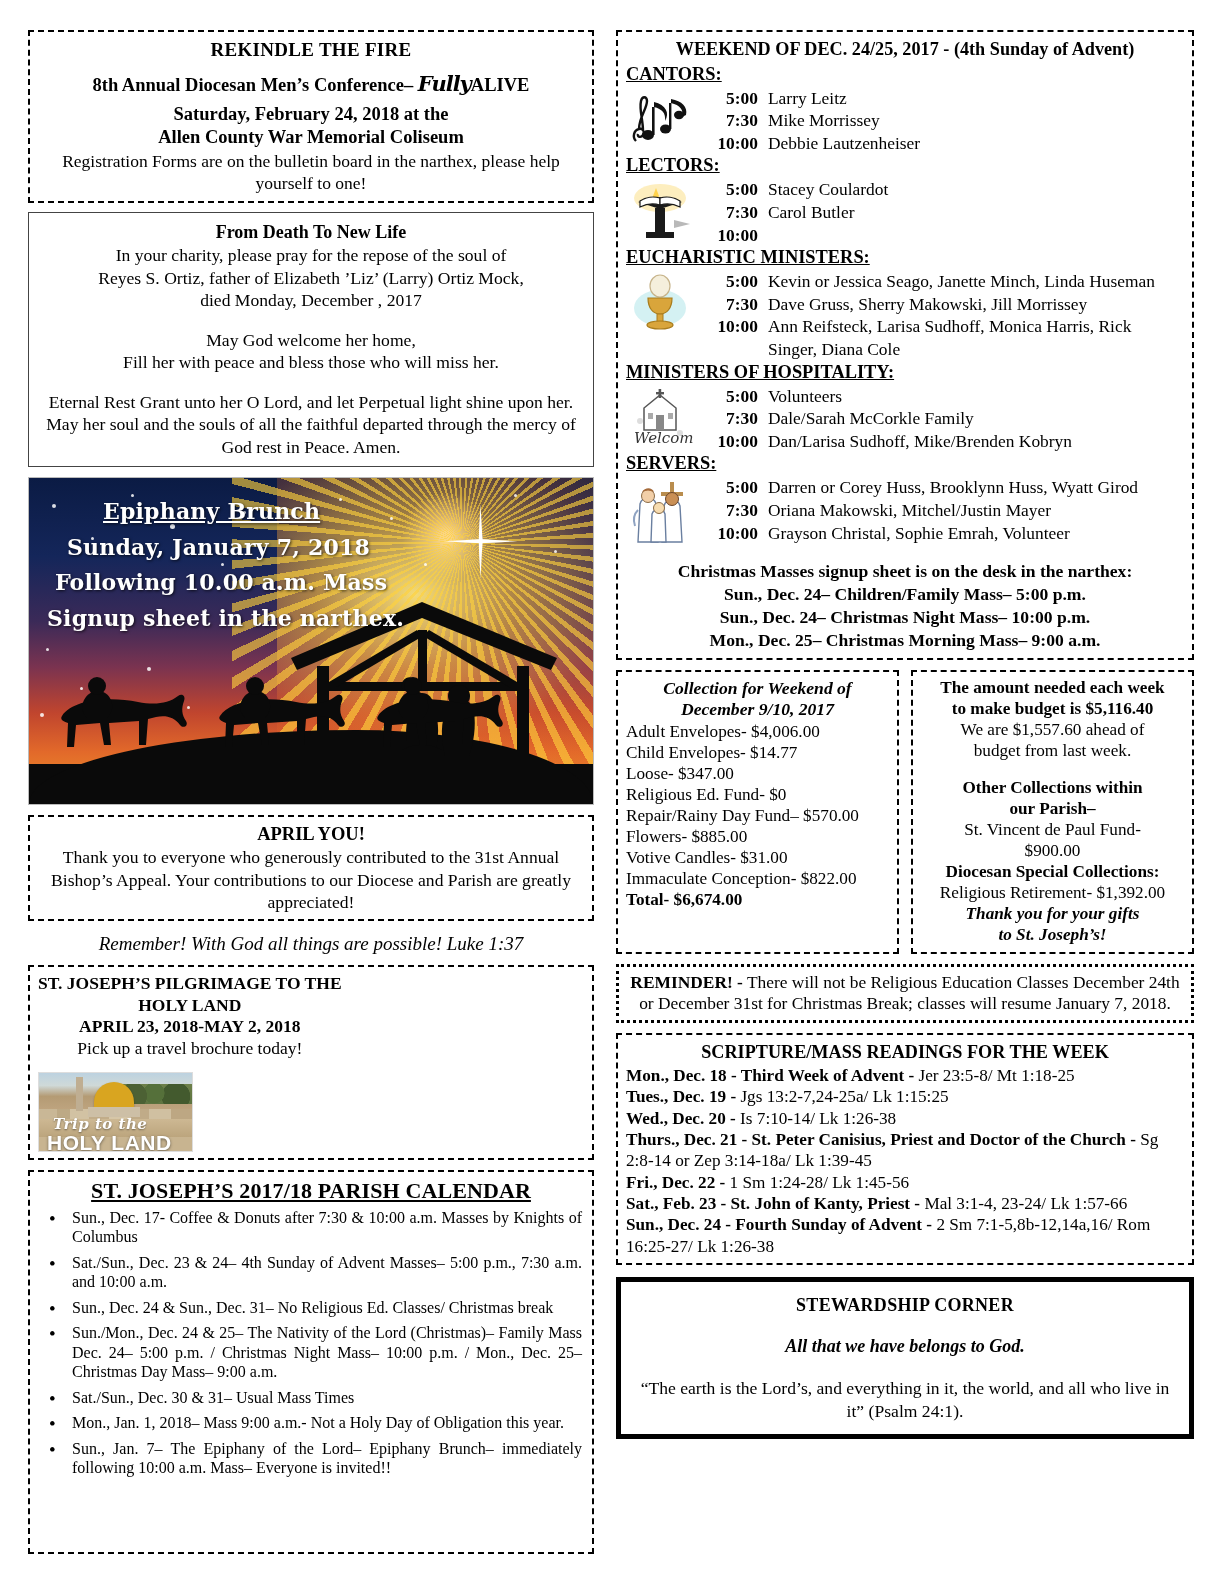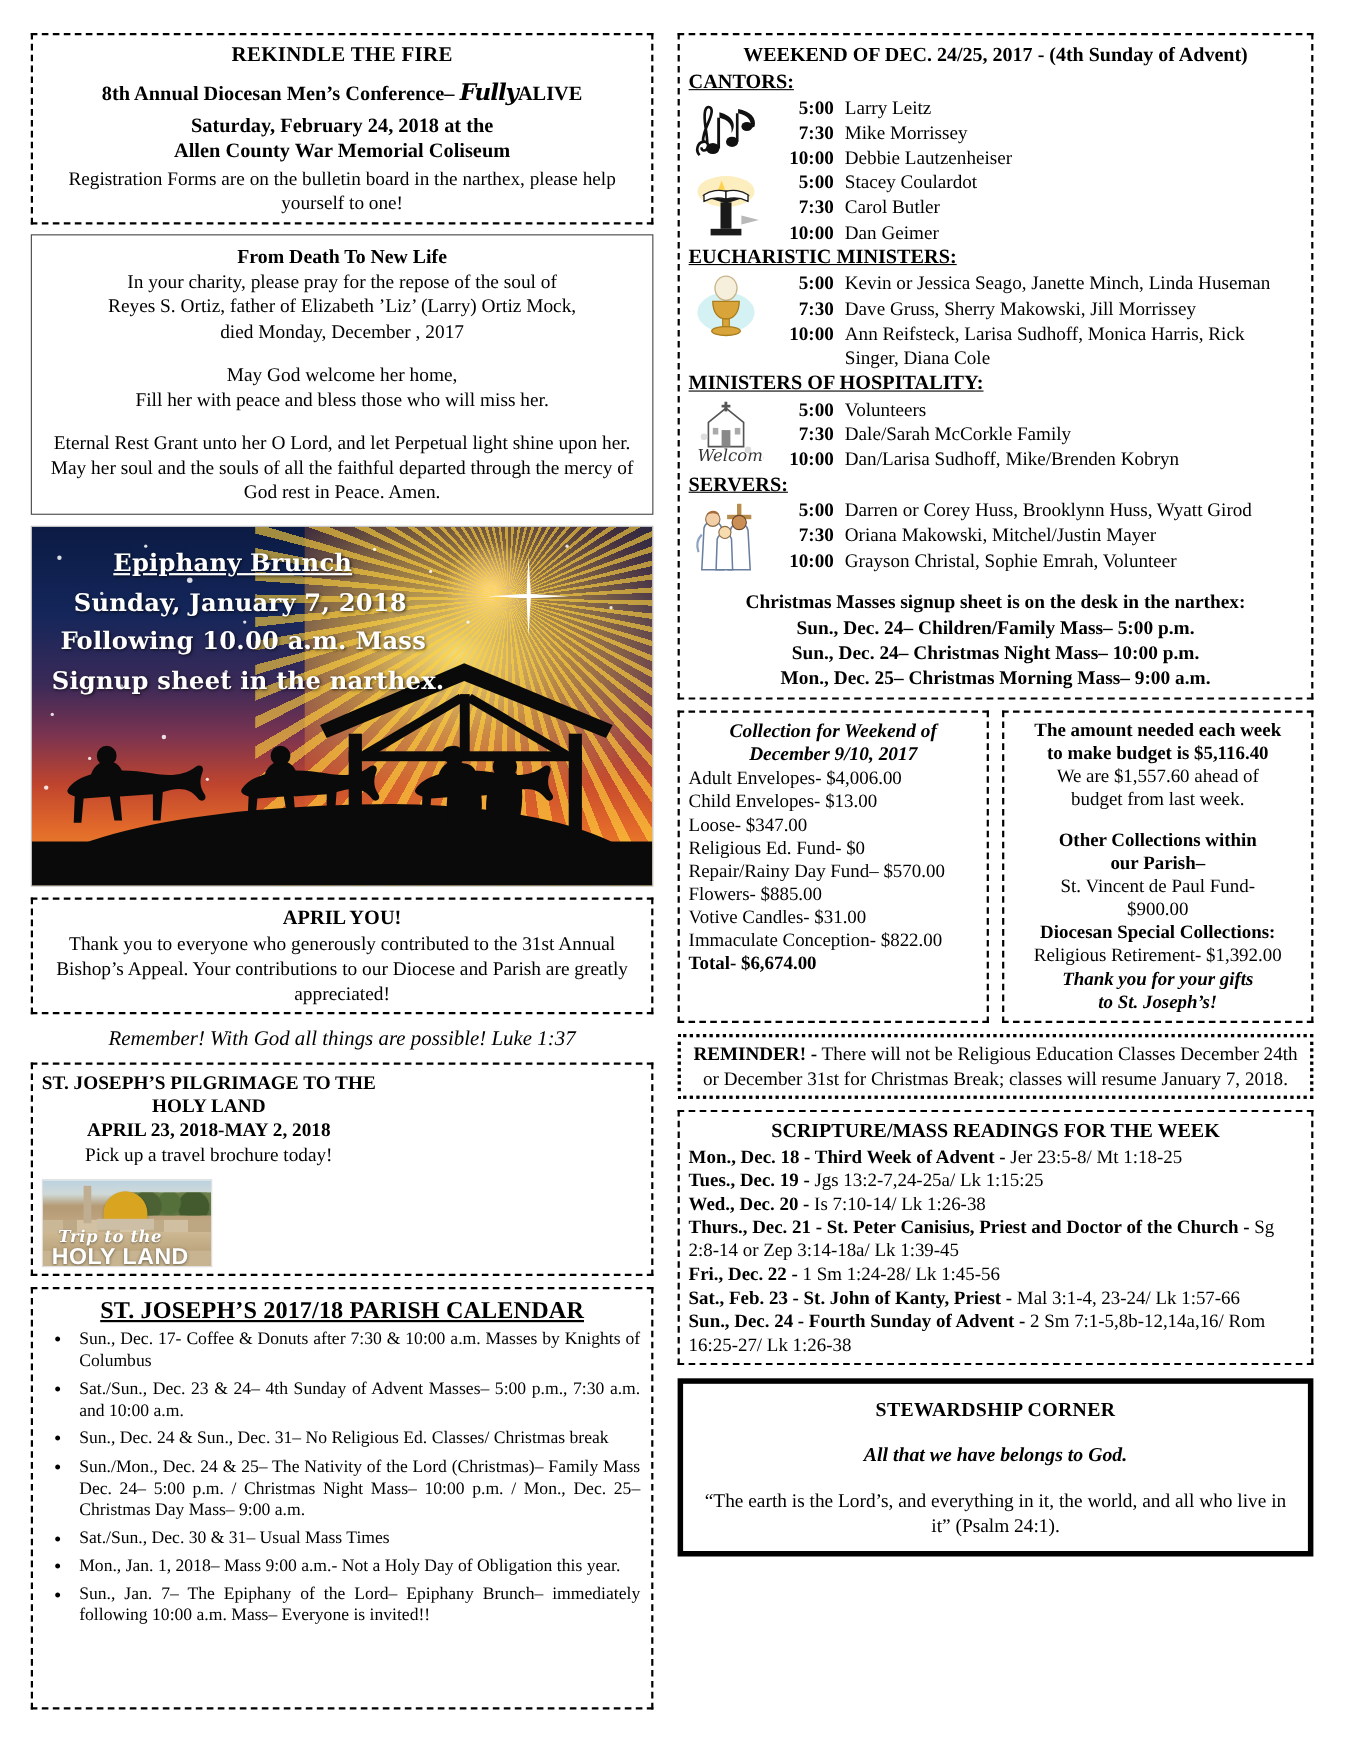--- a/index.html
+++ b/index.html
@@ -313,20 +313,21 @@
         <div class="mrow">
             <span class="mtime">7:30</span>
             <span class="mname">Mike Morrissey</span>
           </div>
         <div class="mrow">
             <span class="mtime">10:00</span>
             <span class="mname">Debbie Lautzenheiser</span>
           </div>
       </div>
 
+      <div class="cat">LECTORS:</div>
       <div class="min-block">
         <svg class="min-ico" viewBox="0 0 64 58">
           <ellipse cx="30" cy="16" rx="26" ry="14" fill="#fbe08a" opacity=".55"></ellipse>
           <path d="M26 6 l3 8 l-3 8 l-3-8z" fill="#ffd34d"></path>
           <path d="M8 20 l22-5 l22 5 l-22 7z" fill="#1a1a1a"></path>
           <path d="M10 19 c6-4 14-5 20-3 l0 7 c-7-2-14-1-20 2z" fill="#fff" stroke="#1a1a1a" stroke-width="1.2"></path>
           <path d="M50 19 c-6-4-14-5-20-3 l0 7 c7-2 14-1 20 2z" fill="#fff" stroke="#1a1a1a" stroke-width="1.2"></path>
           <rect x="25" y="26" width="10" height="24" fill="#1a1a1a"></rect>
           <rect x="16" y="50" width="28" height="6" fill="#1a1a1a"></rect>
           <path d="M44 38 l16 4 l-16 4z" fill="#b9b9b9"></path>
@@ -334,21 +335,20 @@
         <div class="mrow">
             <span class="mtime">5:00</span>
             <span class="mname">Stacey Coulardot</span>
           </div>
         <div class="mrow">
             <span class="mtime">7:30</span>
             <span class="mname">Carol Butler</span>
           </div>
         <div class="mrow">
             <span class="mtime">10:00</span>
-            <span class="mname">Dan Geimer</span>
           </div>
       </div>
 
       <div class="cat">EUCHARISTIC MINISTERS:</div>
       <div class="min-block">
         <svg class="min-ico" viewBox="0 0 64 58">
           <ellipse cx="30" cy="34" rx="26" ry="18" fill="#9fe0e4" opacity=".45"></ellipse>
           <ellipse cx="30" cy="12" rx="10" ry="11" fill="#f5efdc" stroke="#c7b48b" stroke-width="1.2"></ellipse>
           <path d="M18 24 l24 0 c0 10-5 16-12 16 s-12-6-12-16z" fill="#d9a53b" stroke="#a97c1c" stroke-width="1.2"></path>
           <rect x="27" y="40" width="6" height="8" fill="#d9a53b" stroke="#a97c1c" stroke-width="1"></rect>
@@ -429,21 +429,21 @@
         <div>Sun., Dec. 24– Christmas Night Mass– 10:00 p.m.</div>
         <div>Mon., Dec. 25– Christmas Morning Mass– 9:00 a.m.</div>
       </div>
     </div>
 
     <div class="two-col">
       <div class="dd" id="collection">
         <div class="hd">Collection for Weekend of</div>
         <div class="hd" style="margin-top:-2px">December 9/10, 2017</div>
         <div>Adult Envelopes- $4,006.00</div>
-        <div>Child Envelopes- $13.00</div>
+        <div>Child Envelopes- $14.77</div>
         <div>Loose- $347.00</div>
         <div>Religious Ed. Fund- $0</div>
         <div>Repair/Rainy Day Fund– $570.00</div>
         <div>Flowers- $885.00</div>
         <div>Votive Candles- $31.00</div>
         <div>Immaculate Conception- $822.00</div>
         <div class="b">Total- $6,674.00</div>
       </div>
 
       <div class="dd" id="budget">

